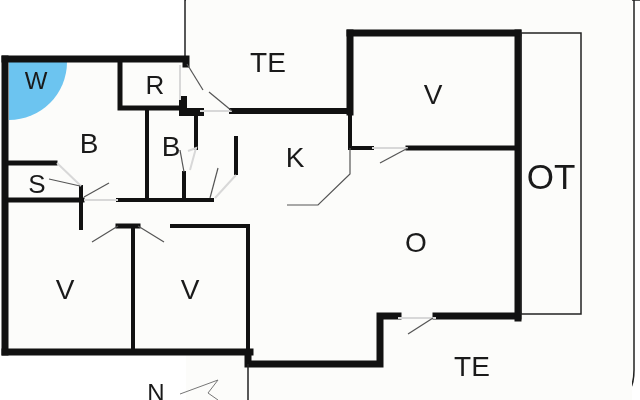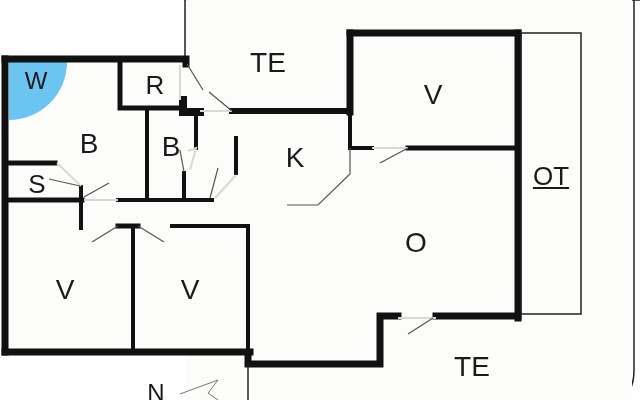--- a/index.html
+++ b/index.html
@@ -84,19 +84,19 @@
 
 <div id="labels">
     <span class="lbl" style="left: 36px; top: 81px; font-size: 24px;">W</span>
     <span class="lbl" style="left: 155px; top: 85px; font-size: 26px;">R</span>
     <span class="lbl" style="left: 268px; top: 63px; font-size: 28px;">TE</span>
     <span class="lbl" style="left: 433px; top: 95px; font-size: 28px;">V</span>
     <span class="lbl" style="left: 89px; top: 144px; font-size: 28px;">B</span>
     <span class="lbl" style="left: 171px; top: 147px; font-size: 28px;">B</span>
     <span class="lbl" style="left: 295px; top: 158px; font-size: 28px;">K</span>
     <span class="lbl" style="left: 37px; top: 184px; font-size: 26px;">S</span>
-    <span class="lbl" style="left: 551px; top: 176px; font-size: 26px; text-decoration: underline;">OT</span>
+    <span class="lbl" style="left: 551px; top: 176px; font-size: 35px;">OT</span>
     <span class="lbl" style="left: 416px; top: 243px; font-size: 28px;">O</span>
     <span class="lbl" style="left: 65px; top: 290px; font-size: 28px;">V</span>
     <span class="lbl" style="left: 190px; top: 290px; font-size: 28px;">V</span>
     <span class="lbl" style="left: 472px; top: 367px; font-size: 28px;">TE</span>
   </div>
 <span class="lbl" style="left:156px;top:393px;font-size:24px;">N</span>
 
 </body></html>

